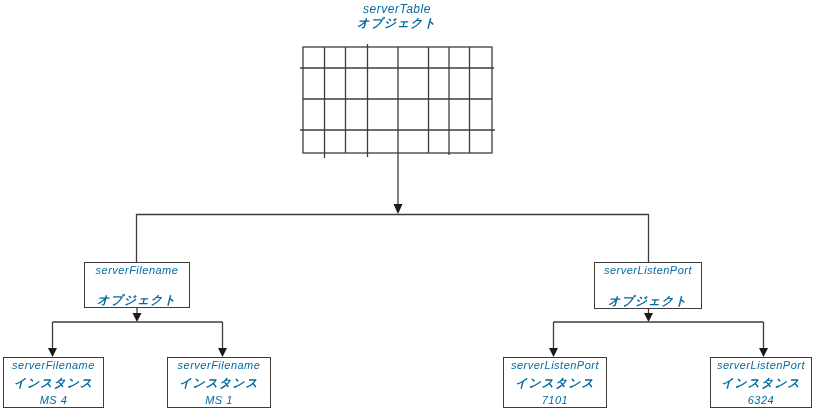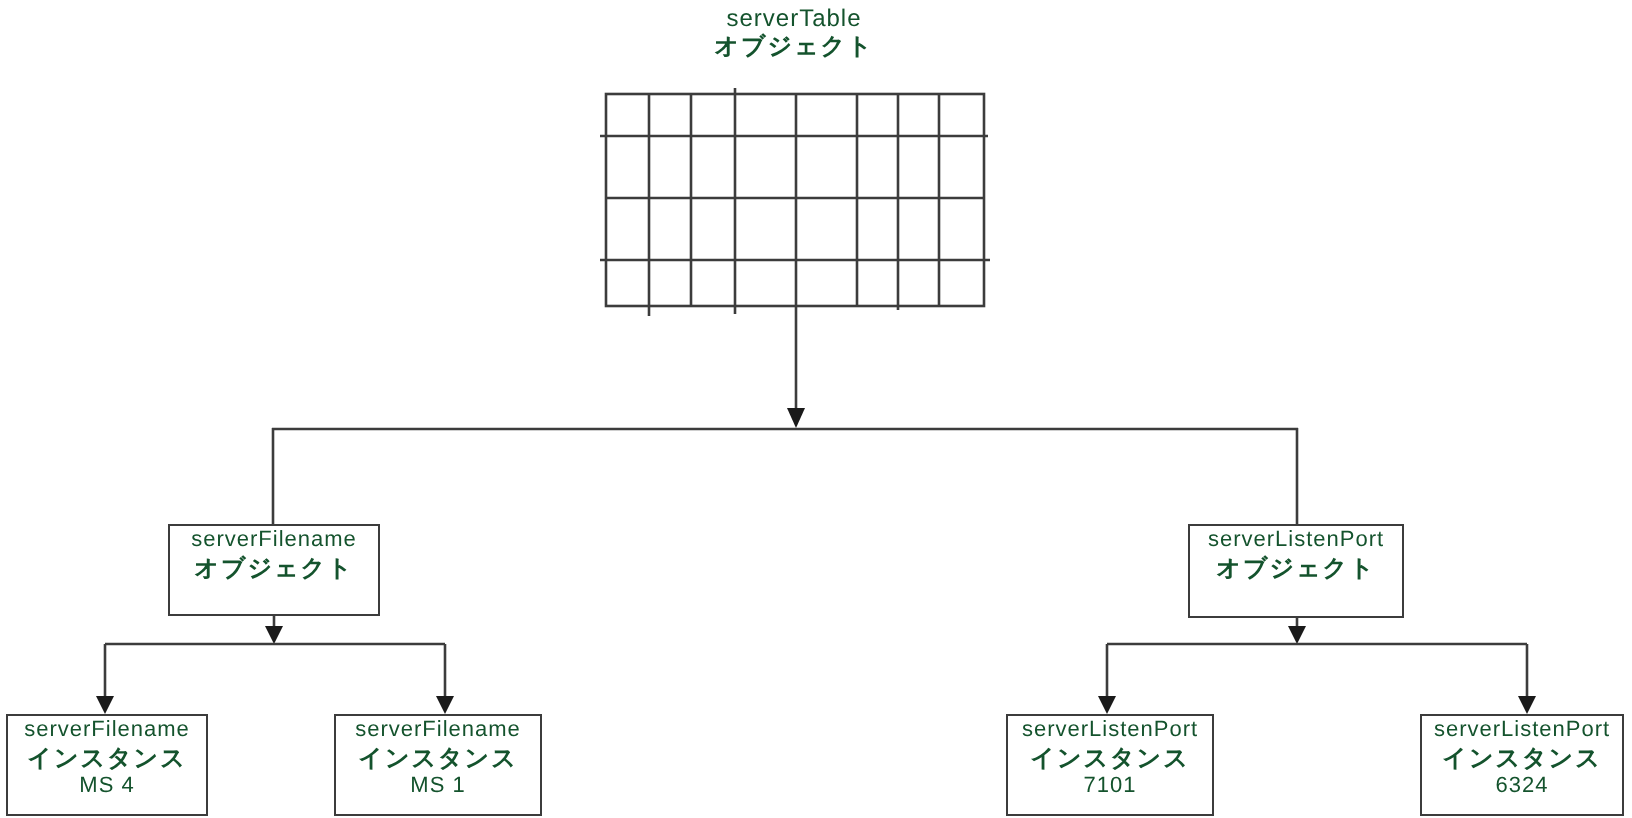--- a/index.html
+++ b/index.html
@@ -1,38 +1,39 @@
 <!DOCTYPE html>
 <html><head>
 <meta charset="utf-8">
 <style>
   html,body{margin:0;padding:0;background:#ffffff;}
   #canvas{
     position:relative;
     width:816px;height:409px;
     background:#ffffff;
     font-family:"Liberation Sans","DejaVu Sans",sans-serif;
-    color:#14532d;
+    color:#0369a1;
     overflow:hidden;
+    font-style:italic;
   }
   #wires{position:absolute;left:0;top:0;width:816px;height:409px;}
   #wires line, #wires rect{stroke:#3c3c3c;stroke-width:1.3;fill:none;}
   #wires polygon{fill:#1a1a1a;stroke:none;}
   .diagram-title{
     position:absolute;left:297px;top:2px;width:200px;
     text-align:center;line-height:14px;font-size:12px;
     letter-spacing:0.5px;
   }
   .diagram-title .jp{font-weight:bold;letter-spacing:1px;}
   .node{
     position:absolute;
     border:1px solid #3c3c3c;
     background:#ffffff;
     display:flex;flex-direction:column;
-    align-items:center;justify-content:flex-start;
+    align-items:center;justify-content:space-between;
     text-align:center;
     font-size:11px;line-height:14px;
     letter-spacing:0.5px;
     box-sizing:border-box;
   }
   .node .jp{font-weight:bold;font-size:12px;letter-spacing:1px;}
   #node-serverfilename-object {left:84px; top:262px; width:106px; height:46px;}
   #node-serverlistenport-object{left:594px;top:262px; width:108px; height:47px;}
   #node-inst-ms1 {left:3px;  top:357px; width:101px; height:51px;}
   #node-inst-ms2 {left:167px;top:357px; width:104px; height:51px;}

